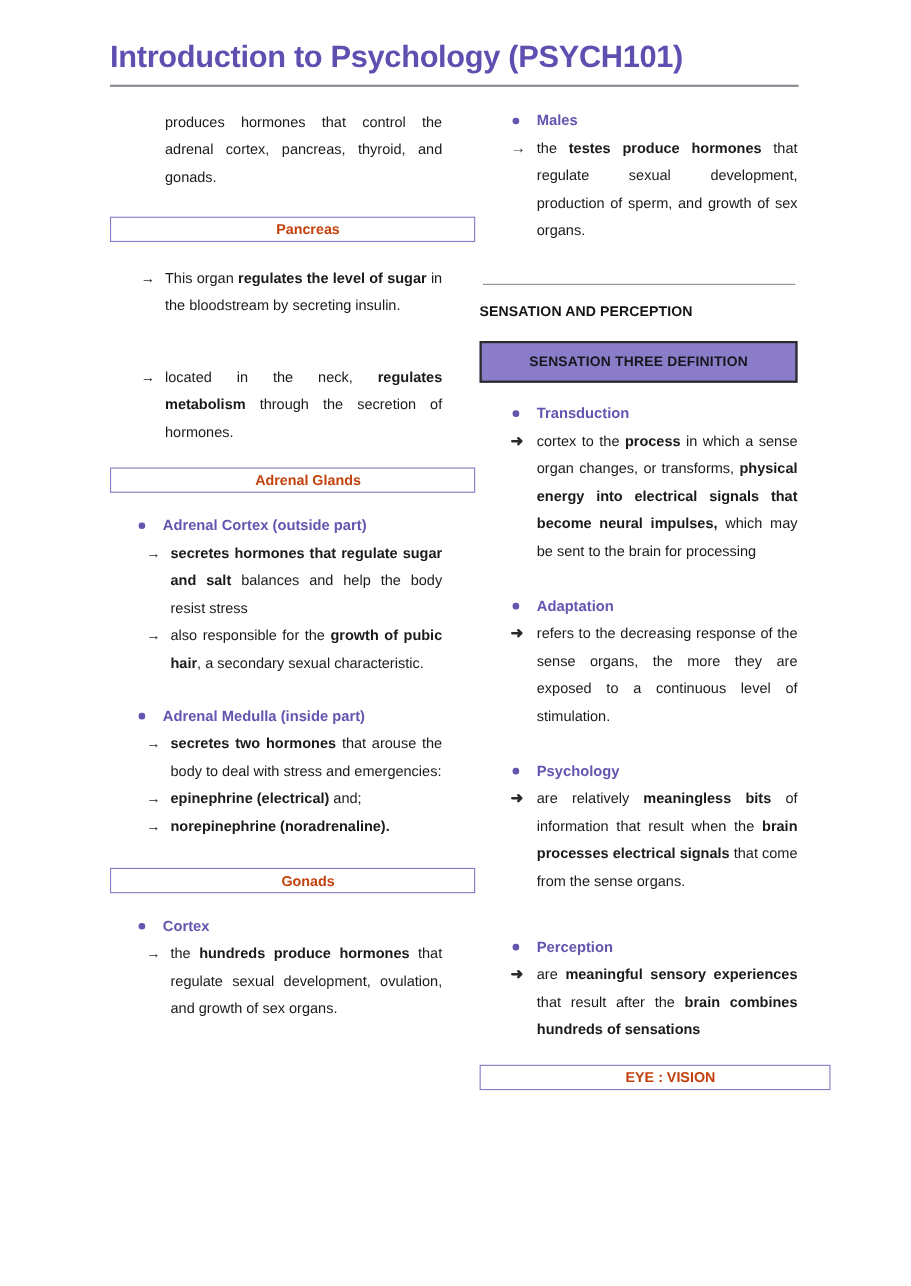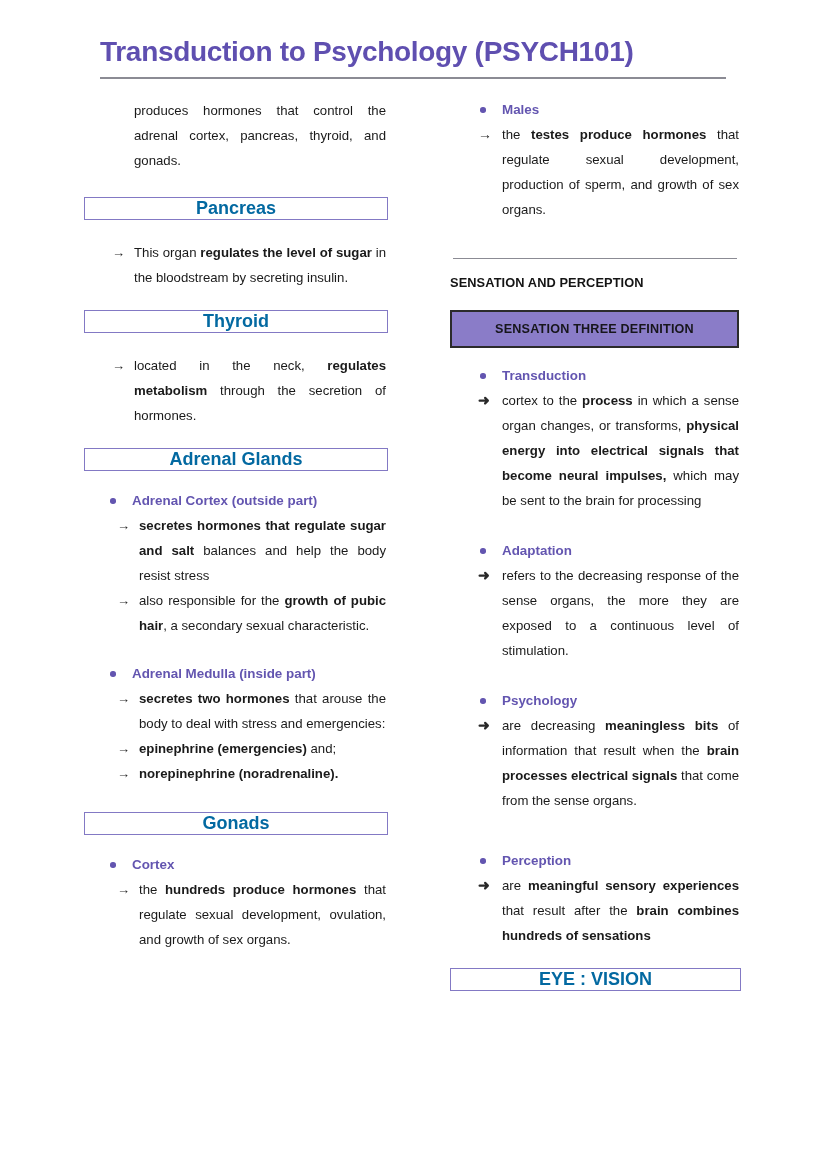--- a/index.html
+++ b/index.html
@@ -42,22 +42,22 @@
     height: 1.5px;
     background: #8b8b94;
     width: 626px;
   }
 
   
   .col {
     position: absolute;
     top: 98px;
   }
-  .col-left  { left: 84px;  width: 302px; }
-  .col-right { left: 450px;  width: 289px; }
+  .col-left  { left: 100px;  width: 302px; }
+  .col-right { left: 436px;  width: 289px; }
 
   
   .para {
     font-size: 13.2px;
     line-height: 25px;
     text-align: justify;
     color: #1a1a1a;
   }
 
   
@@ -65,25 +65,26 @@
     padding-left: 50px;
     text-align: justify;
   }
 
   
   .sec-box {
     border: 1.4px solid #8379c4;
     height: 21px;
     line-height: 21px;
     text-align: center;
-    font-size: 18px;
-    font-weight: 700;
-    color: #0369a1;
+    font-size: 13px;
+    font-weight: 700;
+    color: #c2410c;
     box-sizing: content-box;
     background: #fff;
+    padding-left: 28px;
   }
   .sec-box.wide { width: 100%; }
 
   
   .banner {
     border: 2px solid #2b2b2b;
     background: #8a7cc8;
     height: 34px;
     line-height: 34px;
     text-align: center;
@@ -177,42 +178,41 @@
     letter-spacing: 0.1px;
     color: #141414;
   }
 </style>
 </head>
 <body>
 
 <div class="page">
 
   <div class="title-wrap">
-    <h1 class="doc-title" style="color: rgb(95, 79, 176);">Transduction to Psychology (PSYCH101)</h1>
+    <h1 class="doc-title" style="color: rgb(95, 79, 176);">Introduction to Psychology (PSYCH101)</h1>
     <div class="title-rule"></div>
   </div>
 
   <div class="col col-left">
 
     <div class="para plain">produces hormones that control the adrenal cortex, pancreas, thyroid, and gonads.</div>
 
     <div class="sp-24"></div>
 
     <div class="sec-box wide">Pancreas</div>
     <div class="sp-20"></div>
     <ul class="arrows">
       <li class="arrow-item">
         <span class="arrow">→</span>
         <span><span>This organ </span><b>regulates the level of sugar</b><span> in the bloodstream by secreting insulin.</span></span>
       </li>
     </ul>
 
     <div class="sp-20"></div>
 
-    <div class="sec-box wide">Thyroid</div>
     <div class="sp-20"></div>
     <ul class="arrows">
       <li class="arrow-item">
         <span class="arrow">→</span>
         <span><span>located in the neck, </span><b>regulates metabolism</b><span> through the secretion of hormones.</span></span>
       </li>
     </ul>
 
     <div class="sp-20"></div>
 
@@ -244,21 +244,21 @@
         <span>Adrenal Medulla (inside part)</span>
       </li>
     </ul>
     <ul class="arrows">
       <li class="arrow-sub">
         <span class="arrow">→</span>
         <span><b>secretes two hormones</b><span> that arouse the body to deal with stress and emergencies:</span></span>
       </li>
       <li class="arrow-sub">
         <span class="arrow">→</span>
-        <span><b>epinephrine (emergencies)</b><span> and;</span></span>
+        <span><b>epinephrine (electrical)</b><span> and;</span></span>
       </li>
       <li class="arrow-sub">
         <span class="arrow">→</span>
         <span><b>norepinephrine (noradrenaline).</b></span>
       </li>
     </ul>
 
     <div class="sp-26"></div>
 
     <div class="sec-box wide">Gonads</div>
@@ -335,21 +335,21 @@
 
     <ul class="lvl1">
       <li class="bullet-item">
         <span class="dot"></span>
         <span>Psychology</span>
       </li>
     </ul>
     <ul class="arrows">
       <li class="arrow-item">
         <span class="arrow">➜</span>
-        <span><span>are decreasing </span><b>meaningless bits</b><span> of information that result when the </span><b>brain processes electrical signals</b><span> that come from the sense organs.</span></span>
+        <span><span>are relatively </span><b>meaningless bits</b><span> of information that result when the </span><b>brain processes electrical signals</b><span> that come from the sense organs.</span></span>
       </li>
     </ul>
 
     <div class="sp-36"></div>
 
     <ul class="lvl1">
       <li class="bullet-item">
         <span class="dot"></span>
         <span>Perception</span>
       </li>

